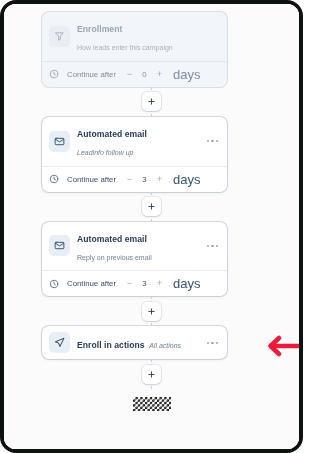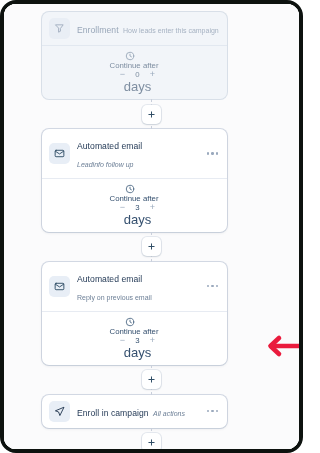--- a/index.html
+++ b/index.html
@@ -123,21 +123,21 @@
   }
   .card.enrollment .card-icon { background: #e9eef5; }
   .card-icon svg { display: block; }
   .card-titles {
     flex: 1 1 auto;
     min-width: 0;
     line-height: 1.15;
   }
   .card-title {
     font-size: 8.6px;
-    font-weight: normal;
+    font-weight: bold;
     color: #253b57;
     letter-spacing: .05px;
     white-space: nowrap;
   }
   .card-sub {
     font-size: 7px;
     color: #6c7f96;
     margin-top: 1.5px;
     white-space: nowrap;
   }
@@ -165,21 +165,20 @@
     background: #e7ebf2;
   }
   .card.enrollment .card-divider { background: #e2e8f0; }
 
   .delay-row {
     display: flex;
     align-items: center;
     padding: 5px 8px 5px 7px;
     min-height: 21px;
     box-sizing: border-box;
-    flex-direction: column;
   }
   .delay-row .clock {
     flex: 0 0 auto;
     margin-right: 8px;
     display: flex;
     align-items: center;
   }
   .delay-label {
     font-size: 7.8px;
     color: #35506f;
@@ -379,21 +378,21 @@
       </div>
 
       <div class="card">
         <div class="card-head">
           <span class="card-icon">
             <svg width="11" height="11" viewBox="0 0 24 24" fill="none" stroke="#22364f" stroke-width="2" stroke-linecap="round" stroke-linejoin="round">
               <path d="M21 3L3 10.5l7 2.5 2.5 7z"></path>
             </svg>
           </span>
           <span class="card-titles">
-            <span class="card-title">Enroll in campaign</span>
+            <span class="card-title">Enroll in actions</span>
             <span class="card-sub italic">All actions</span>
           </span>
           <span class="kebab">
             <i></i>
             <i></i>
             <i></i>
           </span>
         </div>
       </div>
 

